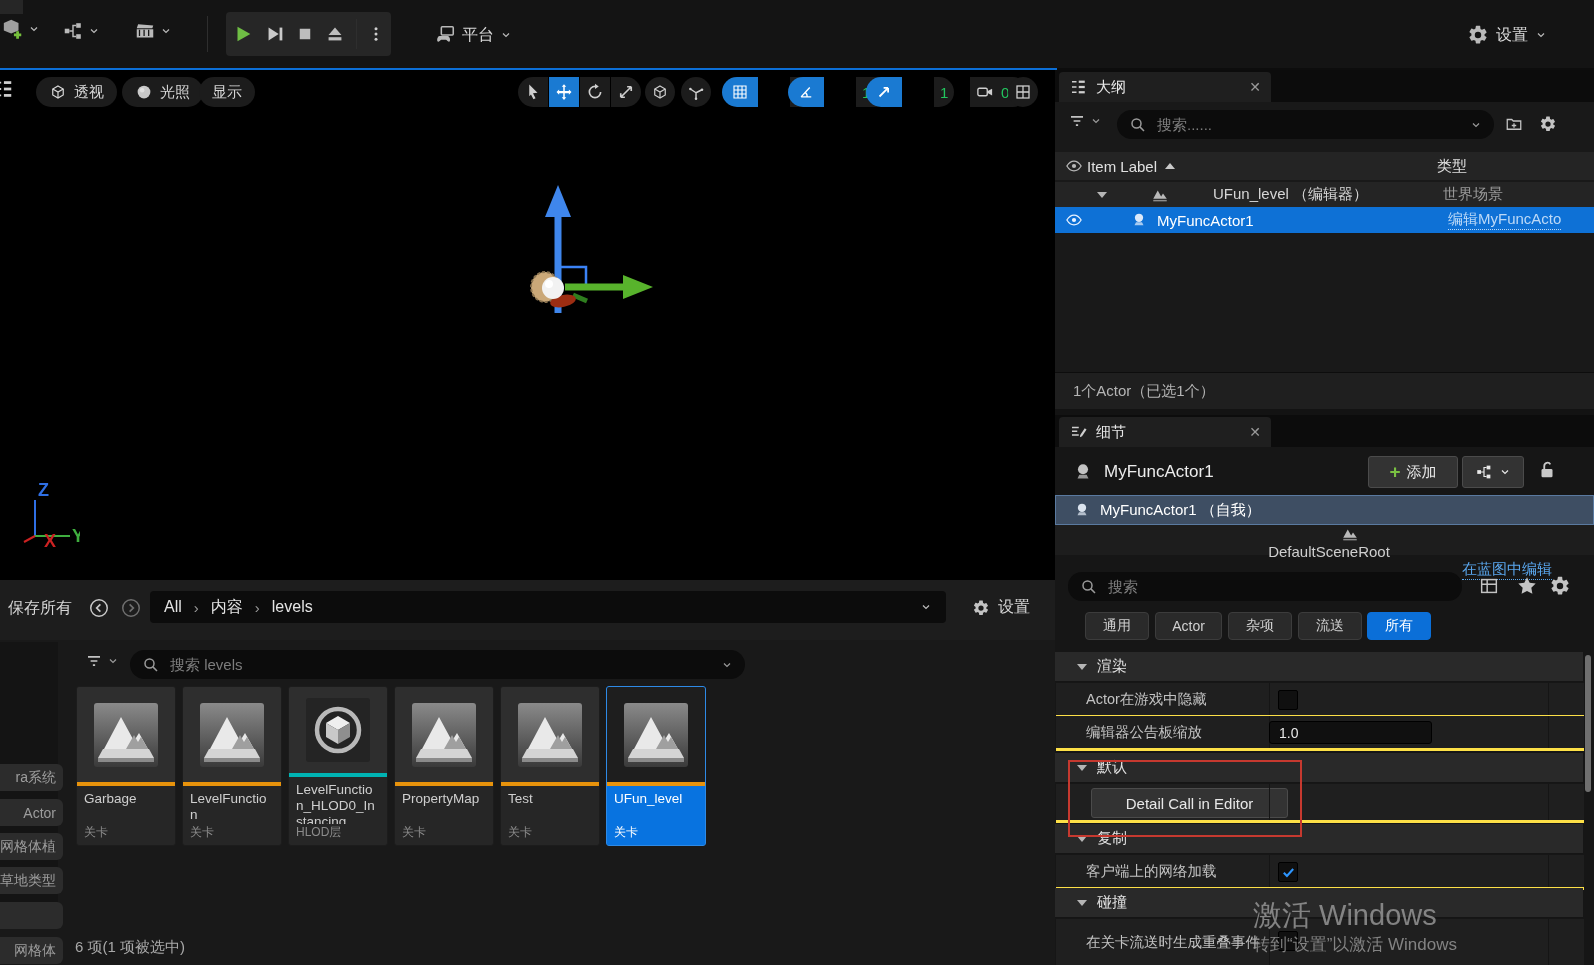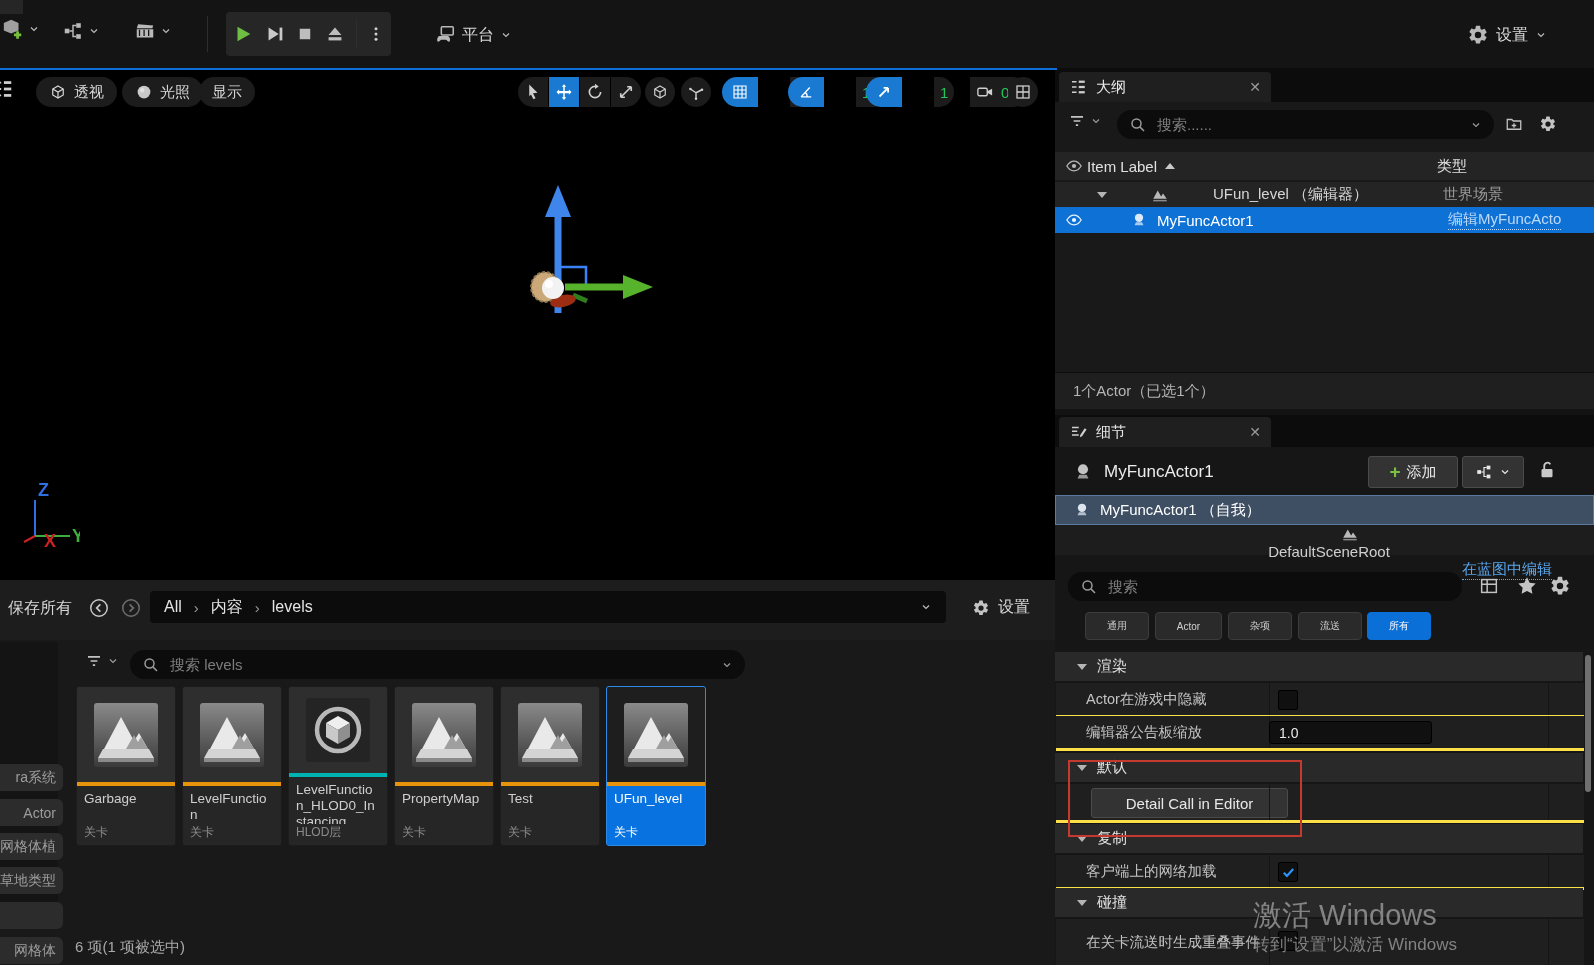--- a/index.html
+++ b/index.html
@@ -69,21 +69,21 @@
   .prow{position:absolute;left:1px;width:528px;height:32px;background:#1f1f1f;border-bottom:3px solid #fde047;
         display:flex;align-items:center;color:#c3c3c3;}
   .prow .lbl{padding-left:30px;font-size:14.5px;}
   .vdiv{position:absolute;left:213px;top:0;bottom:0;width:1px;background:#151515;}
   .vdiv2{position:absolute;left:492px;top:0;bottom:0;width:1px;background:#151515;}
   .cbox{position:absolute;left:222px;top:7px;width:18px;height:18px;background:#101010;border:1px solid #000;
         border-radius:2px;display:flex;align-items:center;justify-content:center;}
   .numfield{position:absolute;left:213px;top:5px;width:152px;height:21px;background:#101010;border:1px solid #000;
         border-radius:3px;color:#e8e8e8;font:inherit;font-size:14px;padding:0 0 0 9px;outline:none;}
   .fpill{height:26px;border-radius:4px;background:#2a2a2a;border:1px solid #3c3c3c;color:#d0d0d0;
-        display:flex;align-items:center;justify-content:center;font-size:10px;position:absolute;top:0;}
+        display:flex;align-items:center;justify-content:center;font-size:14px;position:absolute;top:0;}
   .fpill.active{background:#0b6fd8;border-color:#0b6fd8;color:#fff;}
   .btn{background:#333;border:1px solid #4b4b4b;border-radius:3px;color:#e8e8e8;display:flex;
        align-items:center;justify-content:center;gap:6px;}
   .annotation{border:2px solid #c6392f;background:transparent;z-index:40;}
   .watermark{z-index:50;color:#9b9b9b;opacity:.8;pointer-events:none;}
   .triangle-down{width:0;height:0;border-left:5px solid transparent;border-right:5px solid transparent;border-top:6px solid #b5b5b5;}
   .sortup{width:0;height:0;border-left:5px solid transparent;border-right:5px solid transparent;border-bottom:6px solid #c9c9c9;}
   .scrollbar{position:absolute;background:#6f6f6f;border-radius:3px;}
 </style>
 </head>

